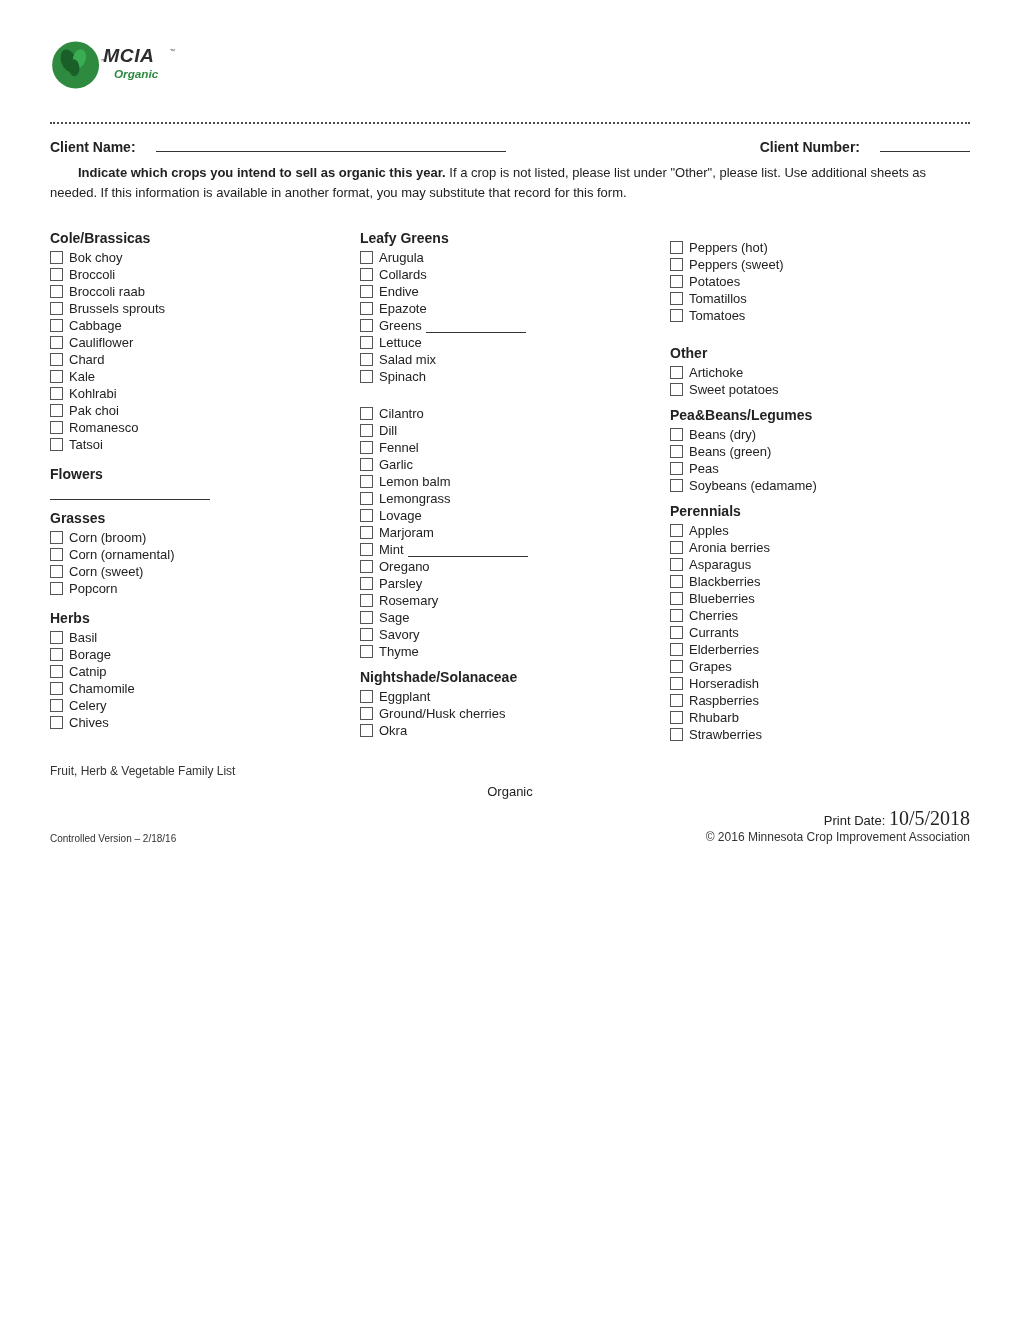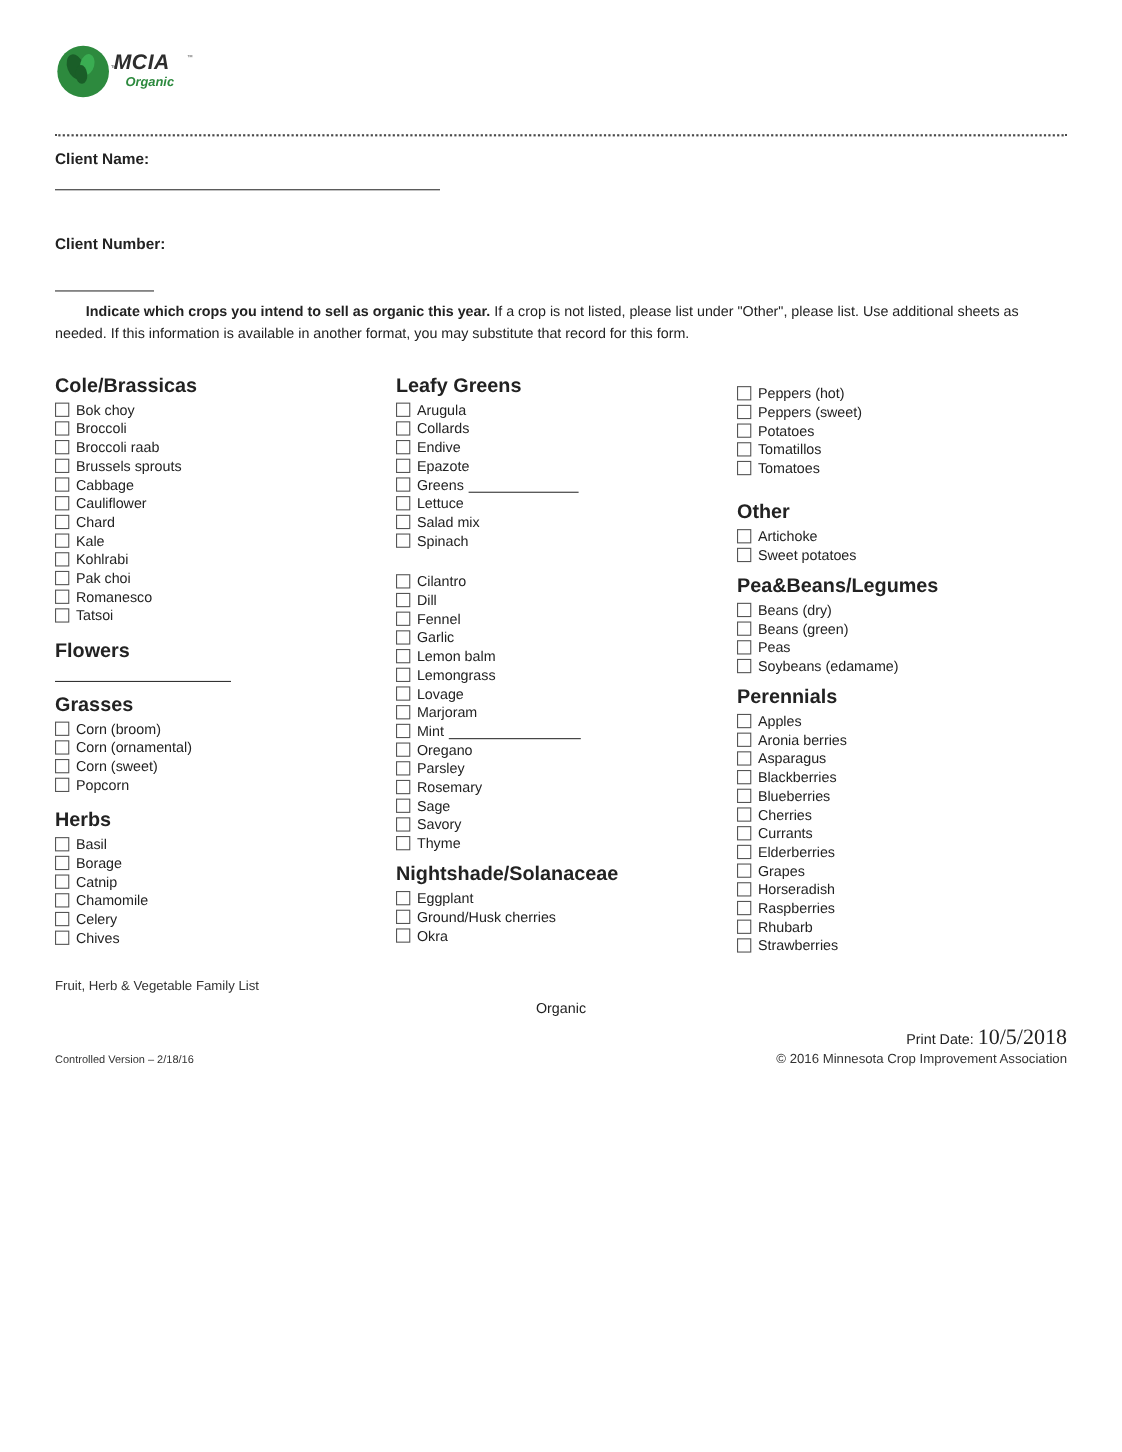--- a/index.html
+++ b/index.html
@@ -38,21 +38,20 @@
       border: none;
       border-top: 2px dotted #4a4a4a;
       margin: 4px 0 12px 0;
     }
     
     .client-info {
       display: flex;
       align-items: baseline;
       margin: 10px 0 8px 0;
       gap: 20px;
-      flex-direction: column;
     }
     .client-name-label {
       font-weight: bold;
       font-size: 14px;
     }
     .client-name-line {
       border-bottom: 1px solid #333;
       flex: 1;
       min-width: 350px;
       height: 16px;
@@ -87,21 +86,21 @@
     }
     .col {
       flex: 1;
       padding-right: 10px;
     }
     .col:last-child { padding-right: 0; }
 
     
     .section-header {
       font-weight: bold;
-      font-size: 18px;
+      font-size: 14px;
       margin-top: 10px;
       margin-bottom: 4px;
     }
     
     .check-item {
       display: flex;
       align-items: center;
       margin: 2px 0;
       font-size: 13px;
     }

